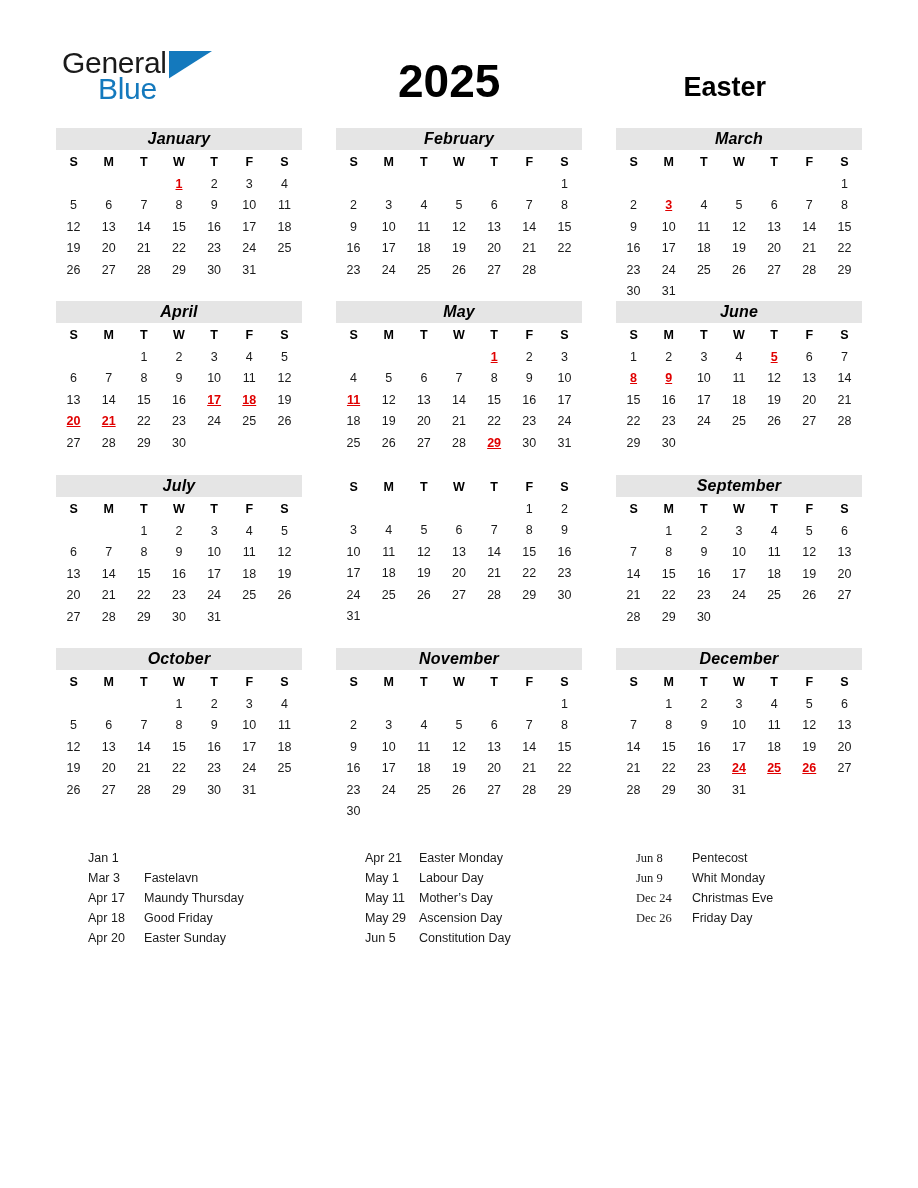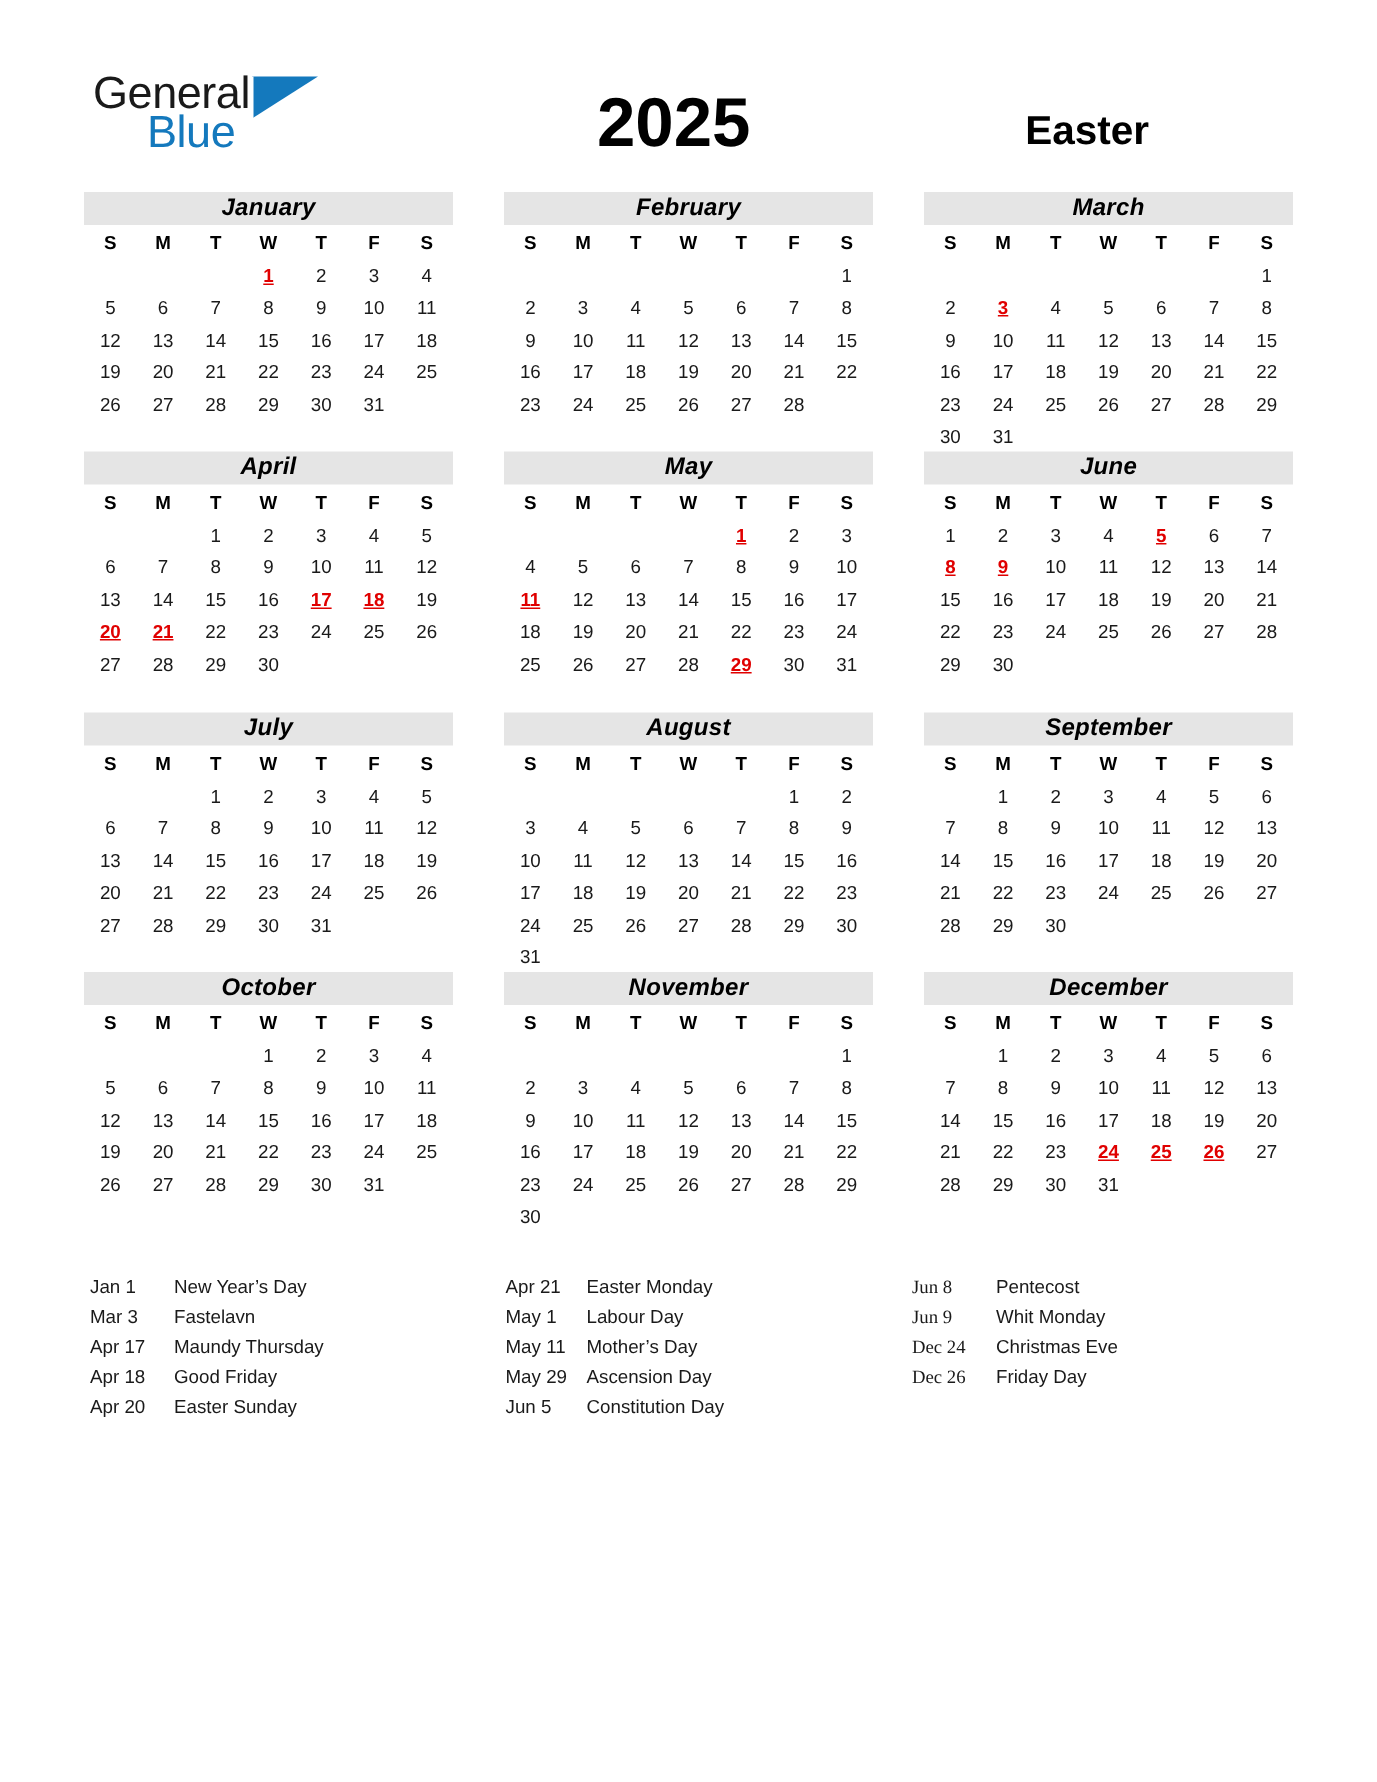--- a/index.html
+++ b/index.html
@@ -155,21 +155,21 @@
   .q3 { position: absolute; top: 347px; left: 0; width: 918px; }
   .q4 { position: absolute; top: 520px; left: 0; width: 918px; }
 
   
   .legend {
     position: absolute;
     left: 0;
     top: 848px;
     width: 918px;
     display: flex;
-    padding-left: 56px;
+    padding-left: 84px;
     box-sizing: border-box;
   }
   .legend-col {
     width: 275px;
     margin-right: 0px;
   }
   .legend-col.c1 { width: 277px; }
   .legend-col.c2 { width: 265px; }
   .legend-row {
     display: flex;
@@ -713,21 +713,20 @@
               <td></td>
               <td></td>
               <td></td>
               <td></td>
               <td></td>
             </tr>
           </tbody>
         </table>
       </div>
       <div class="month m-block">
-        <div class="month-title">August</div>
         <table class="mtab">
           <thead>
             <tr>
               <th>S</th>
               <th>M</th>
               <th>T</th>
               <th>W</th>
               <th>T</th>
               <th>F</th>
               <th>S</th>
@@ -1081,21 +1080,20 @@
           </tbody>
         </table>
       </div>
     </div>
 </div>
 
 <div class="legend">
   <div class="legend-col c1">
       <div class="legend-row">
         <span class="legend-date">Jan 1</span>
-        <span class="legend-name">New Year’s Day</span>
       </div>
       <div class="legend-row">
         <span class="legend-date">Mar 3</span>
         <span class="legend-name">Fastelavn</span>
       </div>
       <div class="legend-row">
         <span class="legend-date">Apr 17</span>
         <span class="legend-name">Maundy Thursday</span>
       </div>
       <div class="legend-row">

